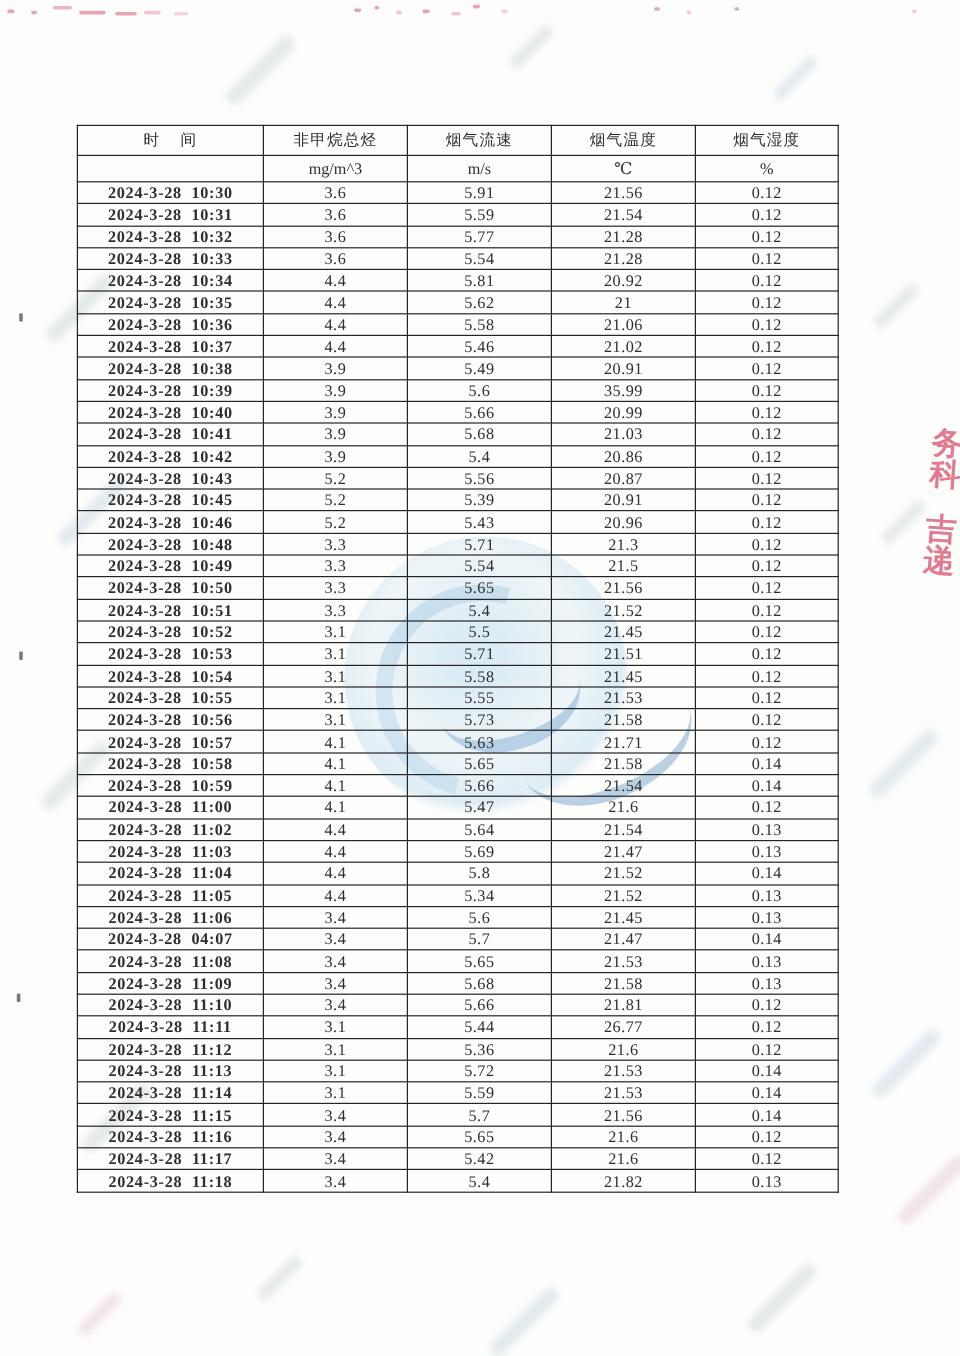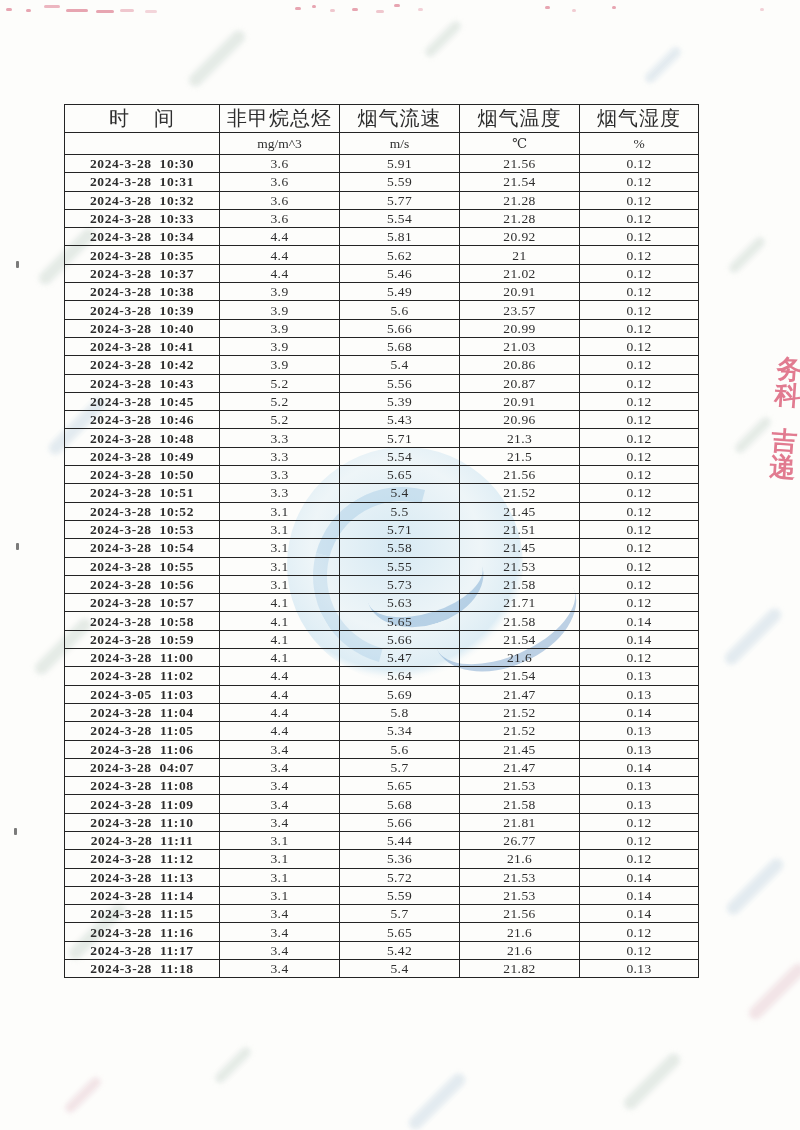--- a/index.html
+++ b/index.html
@@ -7,21 +7,21 @@
   .page{position:relative;width:800px;height:1130px;background:#fdfdfb;overflow:hidden;
         font-family:"Liberation Serif","DejaVu Serif",serif;color:#2e2e2e;}
 
   
   table.data-table{position:absolute;left:64px;top:104px;width:634px;
         border-collapse:collapse;table-layout:fixed;background:transparent;z-index:3;}
   table.data-table th,table.data-table td{
         border:1px solid #242424;text-align:center;vertical-align:middle;
         padding:0;overflow:hidden;white-space:pre;background:transparent;}
   table.data-table{border:1.5px solid #1d1d1d;}
-  tr.hdr-row th{height:24px;font-size:20px;font-weight:normal;letter-spacing:1px;font-family:Liberation Serif, serif;}
+  tr.hdr-row th{height:24px;font-size:13px;font-weight:normal;letter-spacing:1px;font-family:Liberation Serif, serif;}
   tr.unit-row th{height:21px;font-size:13.5px;font-weight:normal;}
   tbody td{height:17.3px;font-size:13.5px;line-height:17px;letter-spacing:0.4px;}
   tbody td:first-child{letter-spacing:0.6px;font-weight:bold;}
 
   
   .globe{position:absolute;left:287px;top:447px;width:236px;height:236px;border-radius:50%;
         background:radial-gradient(circle at 46% 42%,rgba(140,195,228,.34) 0%,rgba(160,205,232,.16) 45%,rgba(150,200,230,.30) 66%,rgba(150,200,230,.05) 70%,transparent 72%);
         z-index:1;}
   .globe::before{content:"";position:absolute;left:26px;top:40px;width:150px;height:150px;
         border-radius:50%;border:14px solid rgba(125,180,220,.28);border-color:rgba(125,180,220,.28) transparent transparent rgba(125,180,220,.22);
@@ -169,38 +169,45 @@
           <td>0.12</td>
         </tr>
         <tr>
           <td>2024-3-28  10:35</td>
           <td>4.4</td>
           <td>5.62</td>
           <td>21</td>
           <td>0.12</td>
         </tr>
         <tr>
+          <td>2024-3-28  10:36</td>
+          <td>4.4</td>
+          <td>5.58</td>
+          <td>21.06</td>
+          <td>0.12</td>
+        </tr>
+        <tr>
           <td>2024-3-28  10:37</td>
           <td>4.4</td>
           <td>5.46</td>
           <td>21.02</td>
           <td>0.12</td>
         </tr>
         <tr>
           <td>2024-3-28  10:38</td>
           <td>3.9</td>
           <td>5.49</td>
           <td>20.91</td>
           <td>0.12</td>
         </tr>
         <tr>
           <td>2024-3-28  10:39</td>
           <td>3.9</td>
           <td>5.6</td>
-          <td>23.57</td>
+          <td>35.99</td>
           <td>0.12</td>
         </tr>
         <tr>
           <td>2024-3-28  10:40</td>
           <td>3.9</td>
           <td>5.66</td>
           <td>20.99</td>
           <td>0.12</td>
         </tr>
         <tr>
@@ -330,21 +337,21 @@
           <td>0.12</td>
         </tr>
         <tr>
           <td>2024-3-28  11:02</td>
           <td>4.4</td>
           <td>5.64</td>
           <td>21.54</td>
           <td>0.13</td>
         </tr>
         <tr>
-          <td>2024-3-05  11:03</td>
+          <td>2024-3-28  11:03</td>
           <td>4.4</td>
           <td>5.69</td>
           <td>21.47</td>
           <td>0.13</td>
         </tr>
         <tr>
           <td>2024-3-28  11:04</td>
           <td>4.4</td>
           <td>5.8</td>
           <td>21.52</td>

